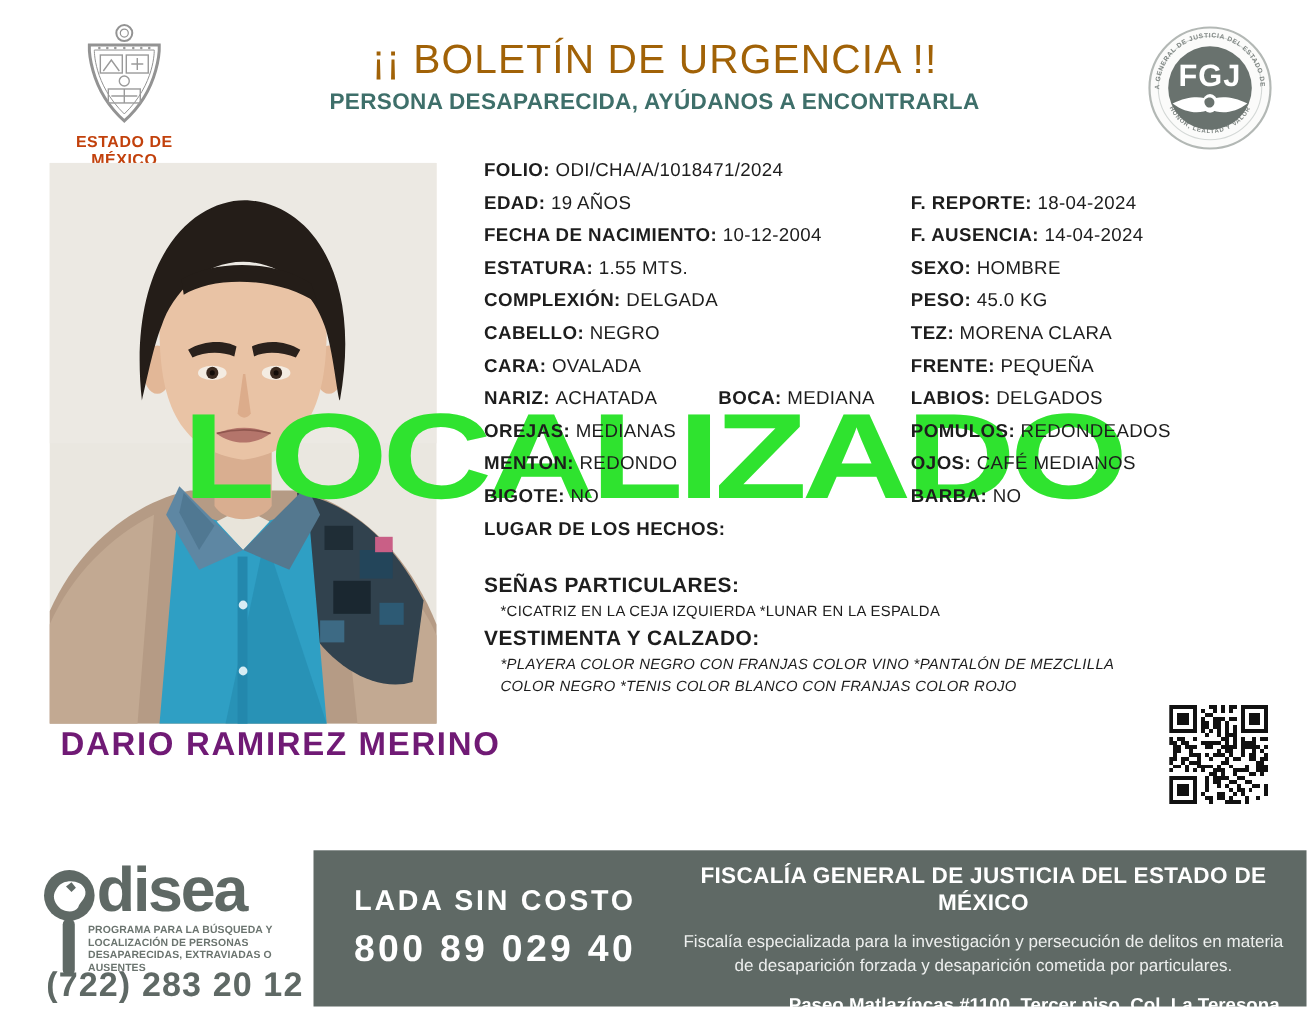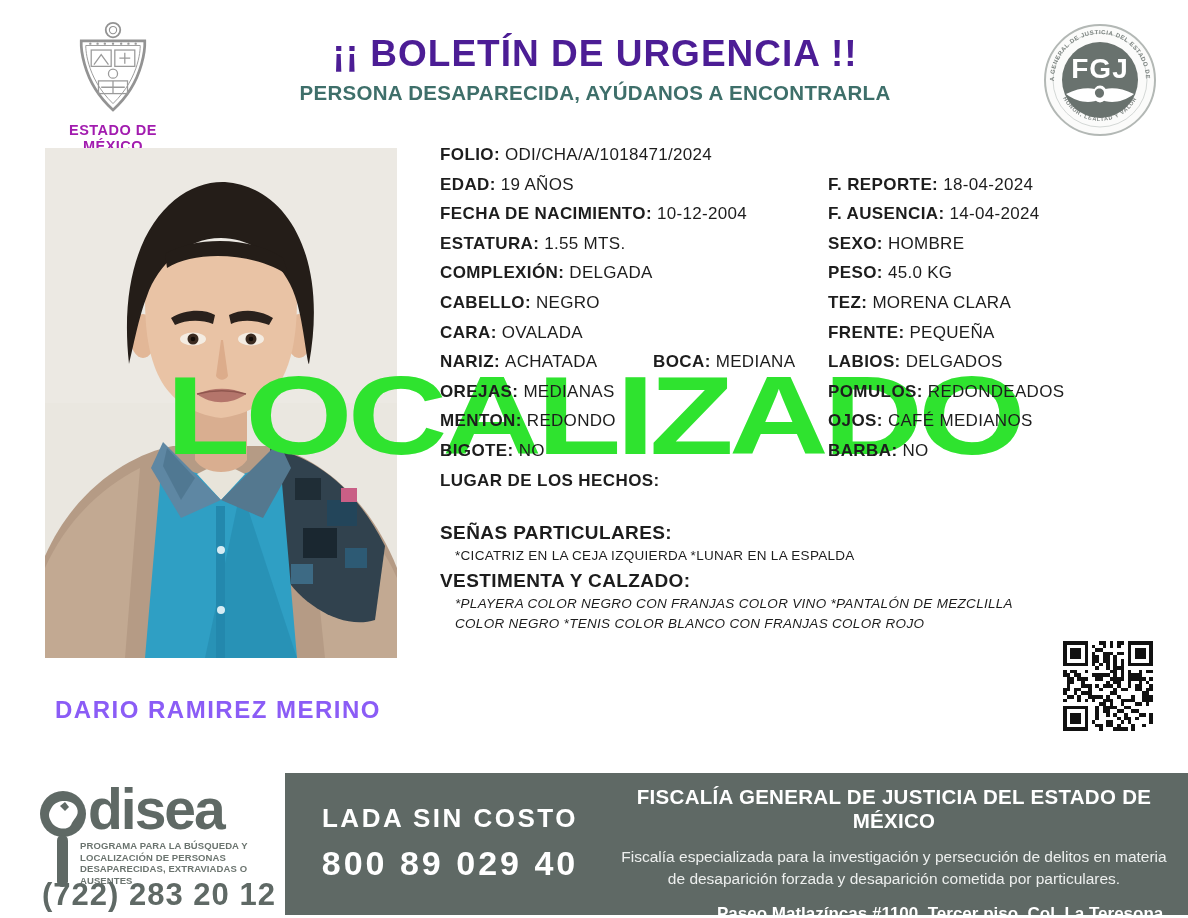--- a/index.html
+++ b/index.html
@@ -2,30 +2,30 @@
 <html><head>
 <meta charset="utf-8">
 <style>
   html,body{margin:0;padding:0;background:#fff;}
   .page{position:relative;width:1188px;height:918px;background:#fff;overflow:hidden;
         font-family:"Liberation Sans", sans-serif;color:#1d1d1d;}
 
   
   .gov-logo{position:absolute;left:38px;top:20px;width:150px;text-align:center;}
   .gov-logo svg{display:block;margin:0 auto;}
-  .gov-caption{margin-top:2px;font-size:14.5px;font-weight:bold;color:#a21caf;letter-spacing:.5px;}
+  .gov-caption{margin-top:2px;font-size:14.5px;font-weight:bold;color:#c2410c;letter-spacing:.5px;}
   .titles{position:absolute;left:185px;top:34px;width:820px;text-align:center;}
-  .main-title{font-size:37px;font-weight:bold;color:#4c1d95;letter-spacing:1px;line-height:1.1;}
+  .main-title{font-size:37px;font-weight:normal;color:#a16207;letter-spacing:1px;line-height:1.1;}
   .sub-title{margin-top:6px;font-size:20.5px;font-weight:bold;color:#3e6f6a;letter-spacing:.3px;}
   .fgj-seal{position:absolute;left:1032px;top:18px;}
 
   
   .photo{position:absolute;left:45px;top:148px;width:352px;height:510px;z-index:1;}
-  .person-name{position:absolute;left:55px;top:696px;font-size:24px;font-weight:bold;
-               letter-spacing:1.5px;color:#8b5cf6;z-index:4;}
+  .person-name{position:absolute;left:55px;top:660px;font-size:30px;font-weight:bold;
+               letter-spacing:1.5px;color:#701a75;z-index:4;}
 
   
   .watermark{position:absolute;left:166px;top:360px;z-index:3;font-size:138px;font-weight:bold;
              color:#2fe32f;letter-spacing:-5px;line-height:1;transform:scaleY(.8);
              transform-origin:left top;white-space:nowrap;}
 
   
   .col{position:absolute;top:140px;z-index:4;}
   .col-left{left:440px;width:386px;}
   .col-right{left:828px;width:356px;padding-top:29.6px;}

